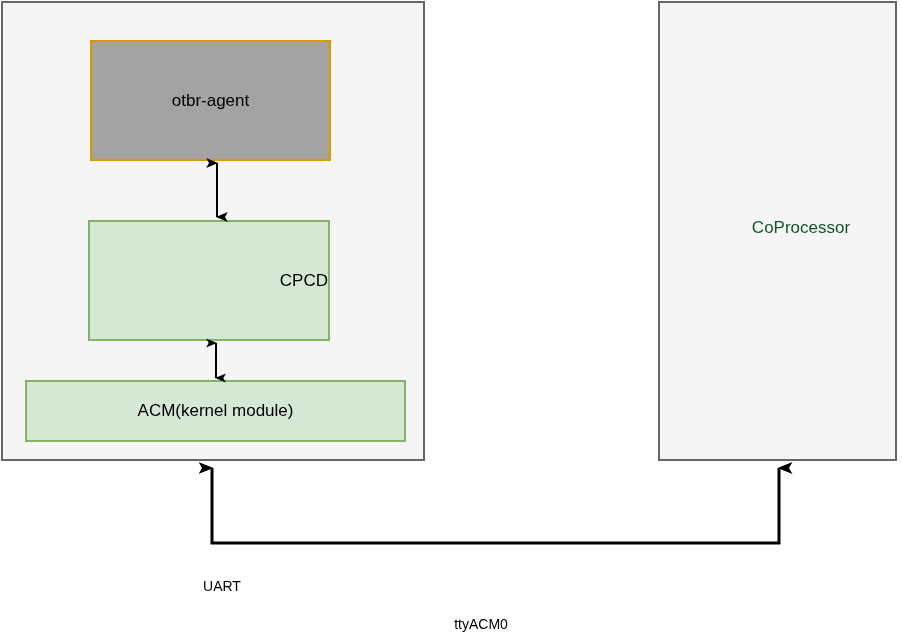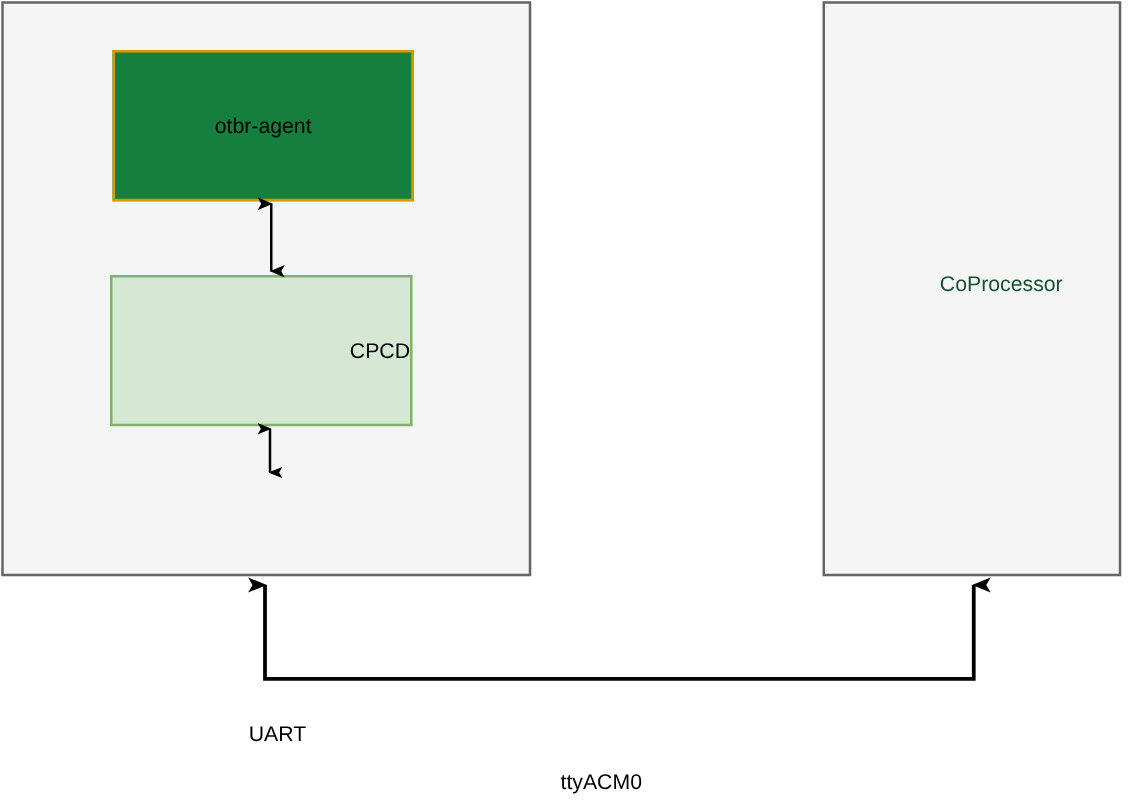--- a/index.html
+++ b/index.html
@@ -41,21 +41,21 @@
     justify-content: center;
     font-size: 17px;
     color: #000000;
     text-align: center;
   }
   #otbr-agent-box {
     left: 90px;
     top: 40px;
     width: 241px;
     height: 121px;
-    background: #15803d;
+    background: #a3a3a3;
     border: 2px solid #d79b00;
   }
   #cpcd-box {
     left: 88px;
     top: 220px;
     width: 242px;
     height: 121px;
     background: #d5e8d4;
     border: 2px solid #82b366;
     justify-content: flex-end;
@@ -72,21 +72,21 @@
     position: absolute;
     left: 658px;
     top: 218px;
     width: 286px;
     text-align: center;
     font-size: 17px;
     color: #14532d;
   }
   .edge-label {
     position: absolute;
-    font-size: 17px;
+    font-size: 14px;
     color: #000000;
     text-align: center;
     white-space: nowrap;
   }
   #uart-label {
     left: 172px;
     top: 578px;
     width: 100px;
   }
   #ttyacm0-label {
@@ -117,20 +117,23 @@
   <div class="coprocessor-label">CoProcessor</div>
 
   <div class="node-box" id="otbr-agent-box">
     <span>otbr-agent</span>
   </div>
 
   <div class="node-box" id="cpcd-box">
     <span>CPCD</span>
   </div>
 
+  <div class="node-box" id="acm-box">
+    <span>ACM(kernel module)</span>
+  </div>
 
   <svg class="connector-layer" viewBox="0 0 902 642">
     <defs>
       <marker id="arrow-up" markerWidth="12" markerHeight="12" refX="6" refY="1.2" orient="auto" markerUnits="userSpaceOnUse">
         <path d="M6,0 L11,12 L6,9.2 L1,12 Z" fill="#000000"></path>
       </marker>
       <marker id="arrow-down" markerWidth="12" markerHeight="12" refX="6" refY="10.8" orient="auto" markerUnits="userSpaceOnUse">
         <path d="M6,12 L1,0 L6,2.8 L11,0 Z" fill="#000000"></path>
       </marker>
       <marker id="arrow-up-sm" markerWidth="11" markerHeight="11" refX="5.5" refY="1.1" orient="auto" markerUnits="userSpaceOnUse">

